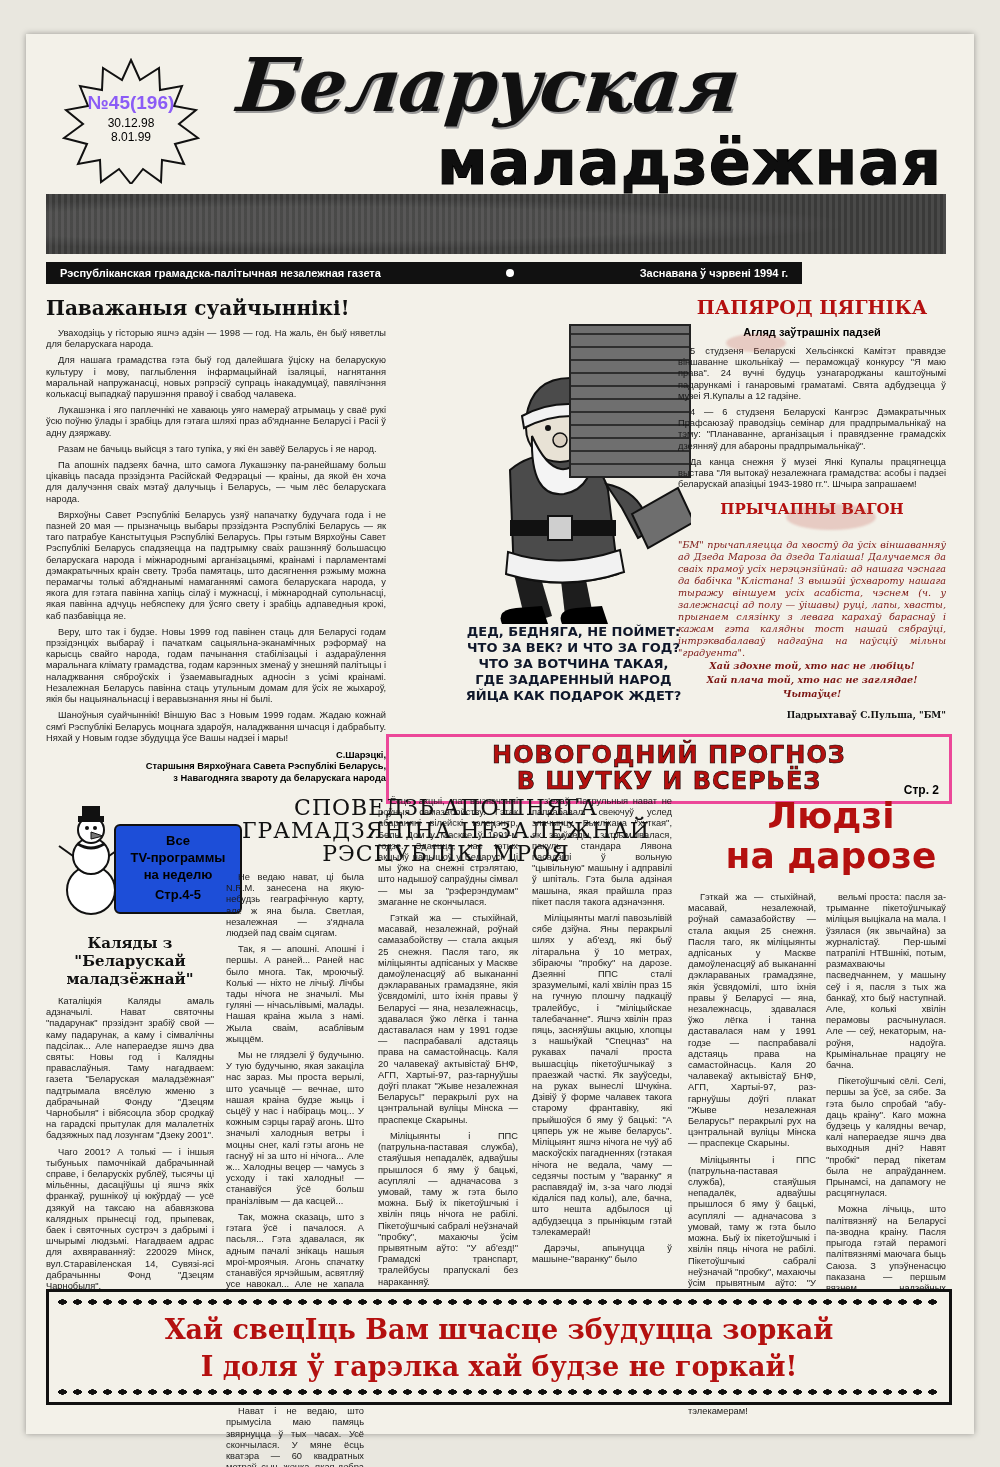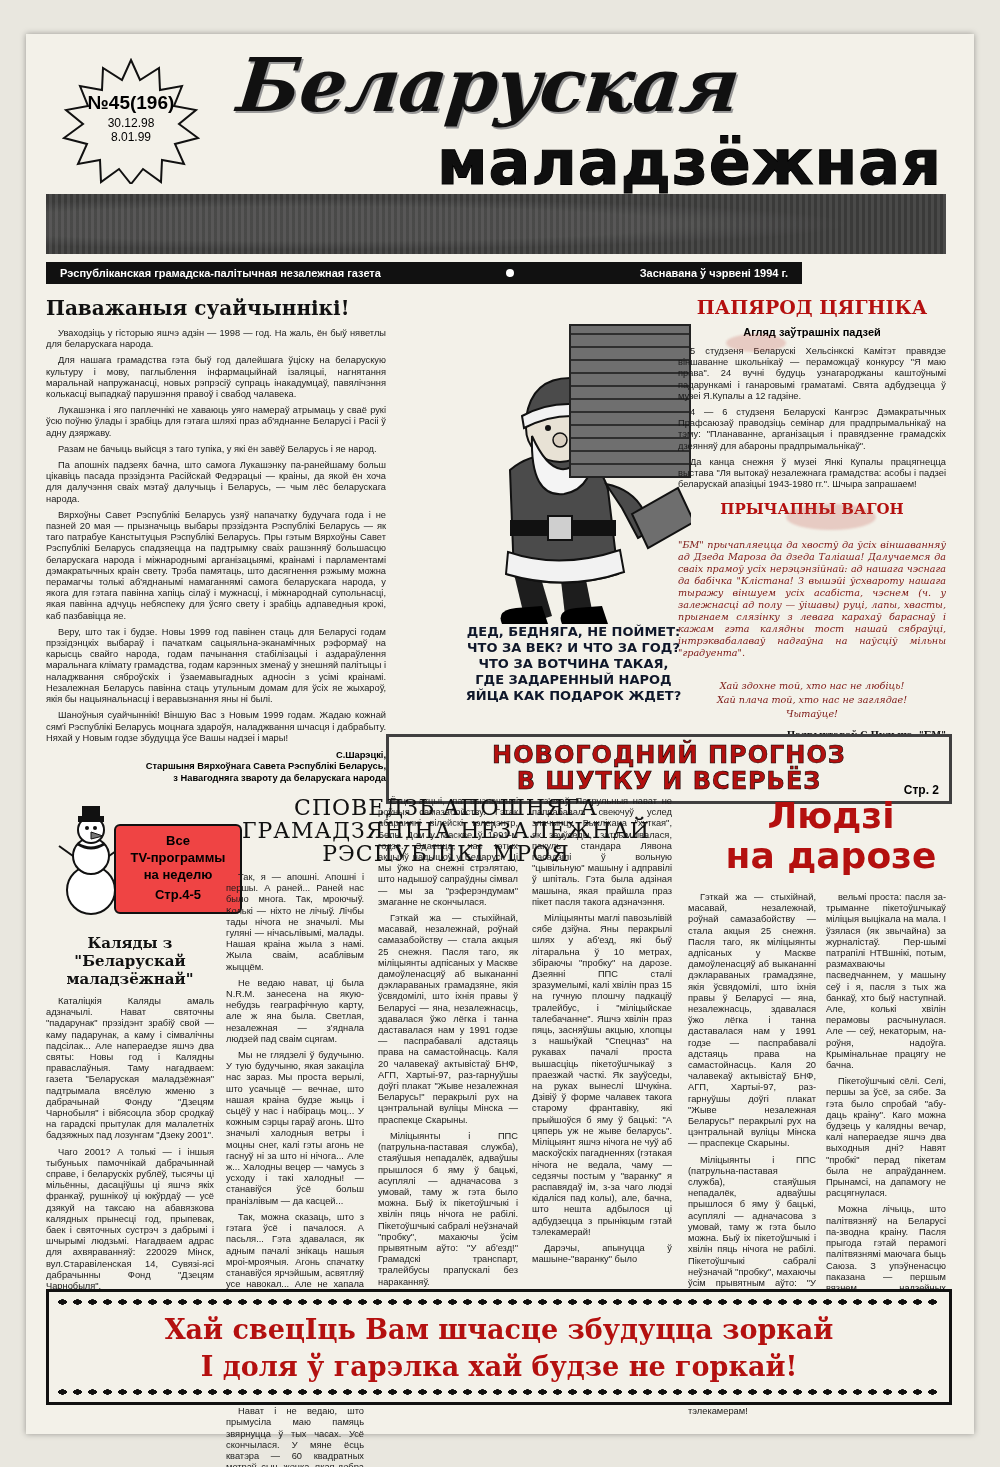--- a/index.html
+++ b/index.html
@@ -39,21 +39,21 @@
   .mast-band-inner{
     position:absolute;left:0;top:0;width:100%;height:100%;
     background:
       radial-gradient(ellipse at 30% 50%, rgba(255,255,255,.08) 0 40%, transparent 60%);
   }
   .starburst{
     position:absolute;left:34px;top:24px;width:142px;height:126px;
   }
   .starburst .label{
     position:absolute;left:0;top:34px;width:142px;text-align:center;
-    font-weight:bold;font-size:19px;color:#000000;
+    font-weight:bold;font-size:19px;color:#8b5cf6;
   }
   .starburst .d1{position:absolute;left:0;top:58px;width:142px;text-align:center;font-size:12px;}
   .starburst .d2{position:absolute;left:0;top:72px;width:142px;text-align:center;font-size:12px;}
   .subbar{
     position:absolute;left:20px;top:228px;width:756px;height:22px;
     background:#111;color:#fff;font-size:11px;font-weight:bold;
     display:flex;align-items:center;justify-content:space-between;padding:0 14px;
     box-sizing:border-box;
   }
   .subbar .dot{width:8px;height:8px;border-radius:50%;background:#fff;display:inline-block;}
@@ -77,21 +77,21 @@
     border:2px solid #222;
   }
   .caption{
     position:absolute;left:0;top:300px;width:235px;
     font-family:"DejaVu Sans", sans-serif;font-weight:bold;font-size:13px;
     line-height:16px;color:#0f172a;text-align:center;
   }
   
   .banner{
     position:absolute;left:360px;top:700px;width:560px;height:64px;
-    border:3px solid #404040;background:#f3f1e9;
+    border:3px solid #ec4899;background:#f3f1e9;
   }
   .banner .bt{
     font-family:"DejaVu Sans", sans-serif;font-weight:bold;font-size:24px;
     text-align:center;color:#111;letter-spacing:1px;line-height:28px;margin-top:4px;
     -webkit-text-stroke:.6px #000;
   }
   .banner .pg{position:absolute;right:10px;bottom:4px;font-size:12px;font-weight:bold;}
   
   .bottom-banner{
     position:absolute;left:20px;top:1255px;width:900px;height:110px;
@@ -102,21 +102,21 @@
     background-image:radial-gradient(#111 45%, transparent 46%);
     background-size:15px 8px;background-repeat:repeat-x;
   }
   .bb-l1,.bb-l2{
     font-family:"DejaVu Serif", serif;font-weight:bold;font-size:27px;
     text-align:center;color:#111;letter-spacing:0px;
   }
   
   .tvbox{
     position:absolute;left:88px;top:790px;width:128px;height:90px;
-    border:2px solid #111;border-radius:6px;background:#ef4444;
+    border:2px solid #111;border-radius:6px;background:#1d4ed8;
     text-align:center;font-weight:bold;font-size:13px;line-height:17px;padding-top:6px;
     box-sizing:border-box;
   }
   .snowman{position:absolute;left:30px;top:772px;width:70px;height:110px;}
   
   .red-head{
     position:absolute;left:690px;top:762px;width:230px;text-align:center;
     font-family:"DejaVu Sans", sans-serif;font-weight:bold;font-size:36px;
     line-height:40px;color:#b4100f;
   }
@@ -227,21 +227,21 @@
       <div class="col-h1 center" style="color:#b4100f;font-size:19px;">ПАПЯРОД ЦЯГНІКА</div>
       <div class="center b" style="font-size:11px;margin-bottom:8px;">Агляд заўтрашніх падзей</div>
       <p class="t">5 студзеня Беларускі Хельсінкскі Камітэт правядзе віншаванне школьнікаў — пераможцаў конкурсу "Я маю права". 24 вучні будуць узнагароджаны каштоўнымі падарункамі і ганаровымі граматамі. Свята адбудзецца ў музеі Я.Купалы а 12 гадзіне.</p>
       <p class="t">4 — 6 студзеня Беларускі Кангрэс Дэмакратычных Прафсаюзаў праводзіць семінар для прадпрымальнікаў на тэму: "Планаванне, арганізацыя і правядзенне грамадскіх дзеянняў для абароны прадпрымальнікаў".</p>
       <p class="t">Да канца снежня ў музеі Янкі Купалы працягнецца выстава "Ля вытокаў незалежнага грамадства: асобы і падзеі беларускай апазіцыі 1943-1980 гг.". Шчыра запрашаем!</p>
       <div class="col-h1 center" style="color:#b4100f;font-size:15px;margin:10px 0 4px;">ПРЫЧАПНЫ ВАГОН</div>
     </div>
 
     <div class="quote-box">
       <div>"БМ" прычапляецца да хвостў да ўсіх віншаванняў ад Дзеда Мароза да дзеда Таліаша! Далучаемся да сваіх прамоў усіх нерэцэнзійнай: ад нашага чэснага да бабічка "Клістана! З вышэйі ўсхвароту нашага тыражу віншуем усіх асабіста, чэснем (ч. у залежнасці ад полу — ўішавы) руці, лапы, хвасты, прыгнаем слязінку з левага карахаў бараснаў і кажам гэта калядны тост нашай сябраўці, інтрэквабалаваў надгаўна на наўсціў мільны "градуента".</div>
-      <div style="text-align:center;margin-top:20px;line-height:14px;">
+      <div style="text-align:center;margin-top:0;line-height:14px;font-weight:bold;">
         <div>Хай здохне той, хто нас не любіць!</div>
         <div>Хай плача той, хто нас не заглядае!</div>
         <div>Чытаўце!</div>
       </div>
       <div style="text-align:right;font-style:normal;font-weight:bold;margin-top:8px;color:#111;font-size:9px;">Падрыхтаваў С.Пульша, "БМ"</div>
     </div>
 
     <div class="banner">
       <div class="bt" style="color:#b4100f;">НОВОГОДНИЙ ПРОГНОЗ</div>
       <div class="bt" style="color:#b4100f;margin-top:-2px;">В ШУТКУ И ВСЕРЬЁЗ</div>
@@ -285,22 +285,22 @@
 
     <div class="sec" style="left:200px;top:762px;width:440px;">
       <div style="text-align:center;font-family:'DejaVu Serif',serif;font-size:22px;line-height:23px;color:#111;letter-spacing:1px;">
         <div>СПОВЕДЗЬ АПОШНЯГА</div>
         <div>ГРАМАДЗЯНІНА НЕЗАЛЕЖНАЙ</div>
         <div>РЭСПУБЛІКІ МРОЯ</div>
       </div>
     </div>
 
     <div class="sec" style="left:200px;top:838px;width:138px;">
+      <p class="t">Не ведаю нават, ці была N.R.M. занесена на якую-небудзь геаграфічную карту, але ж яна была. Светлая, незалежная — з'яднала людзей пад сваім сцягам.</p>
       <p class="t">Так, я — апошні. Апошні і першы. А раней... Раней нас было многа. Так, мроючыў. Колькі — ніхто не лічыў. Лічбы тады нічога не значылі. Мы гуляні — нічасьлівымі, малады. Нашая краіна жыла з намі. Жыла сваім, асаблівым жыццём.</p>
-      <p class="t">Не ведаю нават, ці была N.R.M. занесена на якую-небудзь геаграфічную карту, але ж яна была. Светлая, незалежная — з'яднала людзей пад сваім сцягам.</p>
       <p class="t">Мы не глядзелі ў будучыню. У тую будучыню, якая закаціла нас зараз. Мы проста верылі, што усачыцё — вечнае, што нашая краіна будзе жыць і сьцёў у нас і набіраць моц... У кожным сэрцы гараў агонь. Што значылі халодныя ветры і моцны снег, калі гэты агонь не гаснуў ні за што ні нічога... Але ж... Халодны вецер — чамусь з усходу і такі халодны! — станавіўся ўсё больш пранізлівым — да касцей...</p>
       <p class="t">Так, можна сказаць, што з гэтага ўсё і пачалося. А пасьля... Гэта здавалася, як адным пачалі знікаць нашыя мроі-мроячыя. Агонь спачатку станавіўся ярчэйшым, асвятляў усе навокал... Але не хапала сілаў. Ён знікаў.</p>
       <p class="t">Многія проста сталелі, збіралі ў сэрцы бруд, грошы, гады — і агеньчык не заставался месца.</p>
       <p class="t">Так мы знікалі ў цемеры — адзін за адным. Колькі пракіўно часу — не ведаю. Заставуся толькі я. Адзін...</p>
       <p class="t">Нават і не ведаю, што прымусіла маю памяць звярнуцца ў тых часах. Усё скончылася. У мяне ёсць кватэра — 60 квадратных метраў, сын, жонка, якая добра гатуе. Я зарабляю на жыццё-не мала, але затое стабільна. Давесці даляраў у месяц. Я добра жыву, няма чаго бурчаць.</p>
 
     </div>
 
     <div class="sec" style="left:352px;top:762px;width:140px;">
       <p class="t">Ёсць акцыі, па вызначэнні роўныя самазабойству. Гэтак абараняні вілейскі тэлецэнтр, Белы Дом у Маскве ў 1991-м годзе. Здаецца, час гэтых акцыяў надышоў у Беларусі. Ці мы ўжо на снежні стрэлятаю, што надышоў сапраўдны сімвал — мы за "рэферэндумам" змаганне не скончылася.</p>

